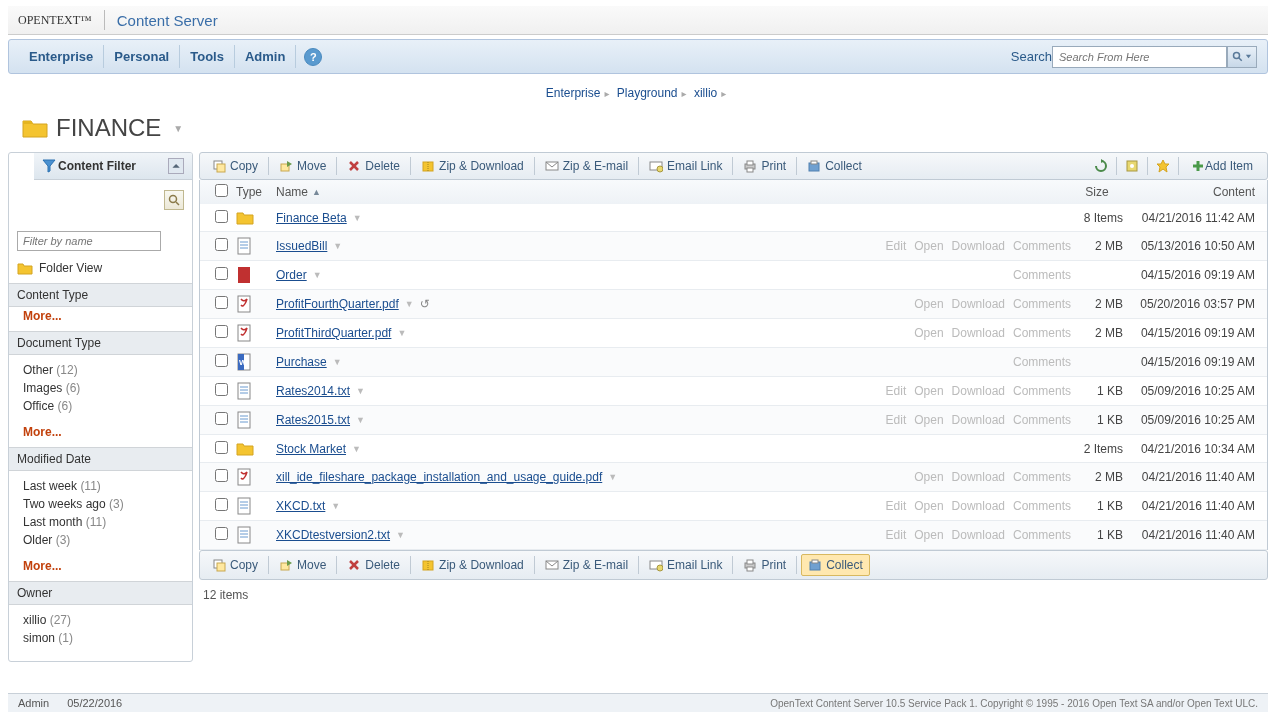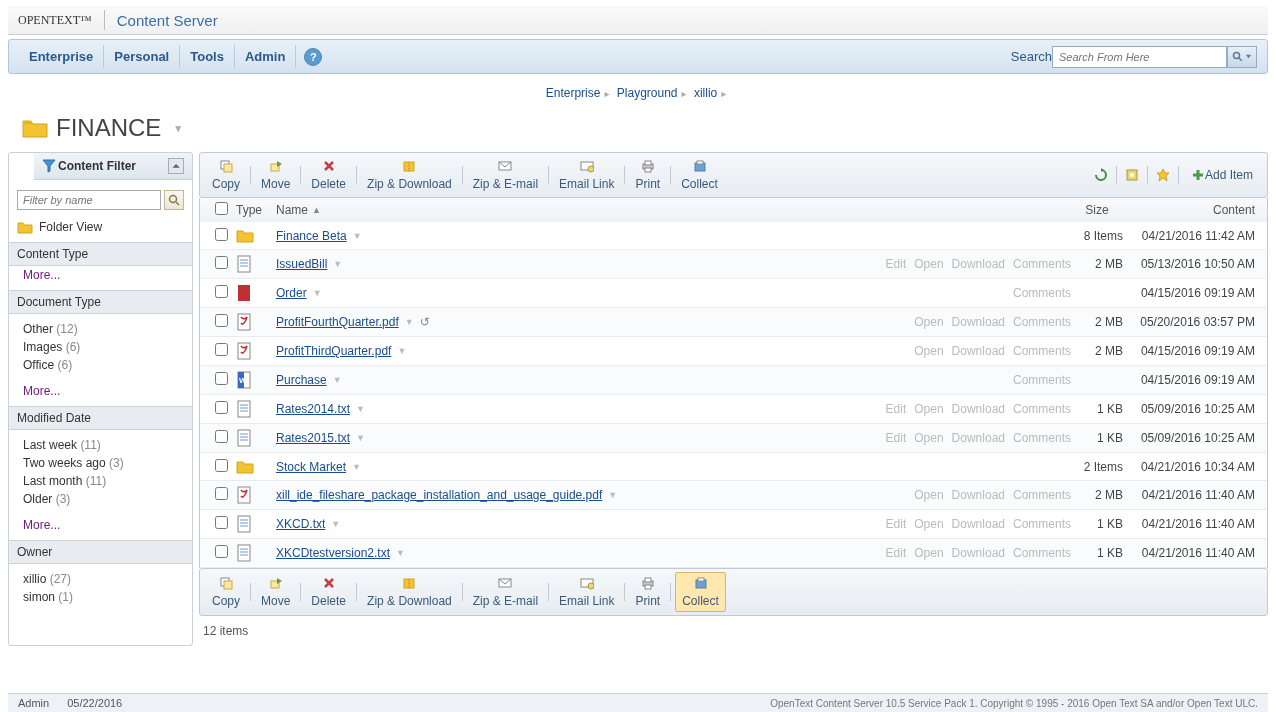--- a/index.html
+++ b/index.html
@@ -32,33 +32,33 @@
 .page-title .title-text { font-size: 24px; color: #444; }
 .page-title .dd { color: #aaa; font-size: 10px; margin-left: 4px; cursor: pointer; }
 
 
 .main-wrap { display: flex; gap: 6px; padding: 0 8px 4px 8px; }
 .sidebar { width: 185px; flex-shrink: 0; border: 1px solid #c8d0d8; border-radius: 3px; overflow: hidden; }
 .side-header { background: linear-gradient(#f0f4f8, #dde6ee); border-bottom: 1px solid #c8d0d8; padding: 5px 8px; display: flex; align-items: center; gap: 2px; font-weight: bold; color: #333; margin-left: 25px; }
 .side-header .collapse { margin-left: auto; width: 16px; height: 16px; background: #e0e8f0; border: 1px solid #aab; display: flex; align-items: center; justify-content: center; font-size: 9px; color: #567; cursor: pointer; }
 .side-body { padding: 6px 0; }
 .filter-row { padding: 4px 8px; display: flex; gap: 3px; }
-.filter-input { flex: 1; height: 20px; border: 1px solid #aaa; padding: 2px 5px; font-style: italic; color: #888; font-size: 11px; width: 100%; }
+.filter-input { flex: 1; height: 20px; border: 1px solid #aaa; padding: 2px 5px; font-style: italic; color: #888; font-size: 11px; width: 100%; margin-top: 41px; }
 .filter-go { width: 20px; height: 20px; background: linear-gradient(#f8f8f0, #ece8d8); border: 1px solid #c0b890; cursor: pointer; display: flex; align-items: center; justify-content: center; }
 .folder-view { padding: 6px 8px 8px 8px; display: flex; align-items: center; gap: 6px; color: #333; cursor: pointer; }
 .side-section-h { background: #e8ecf0; padding: 4px 8px; color: #333; border-top: 1px solid #d0d4d8; border-bottom: 1px solid #d0d4d8; }
 .side-list { padding: 6px 0 8px 14px; }
 .side-list .li { padding: 2px 0; color: #333; cursor: pointer; }
 .side-list .li .cnt { color: #888; }
-.side-more { padding: 2px 0 8px 14px; color: #701a75; cursor: pointer; }
+.side-more { padding: 2px 0 8px 14px; color: #c2410c; cursor: pointer; font-weight: bold; }
 
 .content { flex: 1; display: flex; flex-direction: column; }
 .toolbar, .toolbar2 { background: linear-gradient(#f6f8fa, #e6ecf2); border: 1px solid #c0cad4; border-radius: 3px; padding: 3px 6px; display: flex; align-items: center; gap: 2px; }
 .toolbar2 { margin-top: 0; }
-.tb-btn { display: inline-flex; align-items: center; gap: 4px; padding: 3px 6px; color: #3a5a7a; cursor: pointer; border-radius: 2px; flex-direction: column; }
+.tb-btn { display: inline-flex; align-items: center; gap: 4px; padding: 3px 6px; color: #3a5a7a; cursor: pointer; border-radius: 2px; }
 .tb-btn.collect-active { background: #ffe8b0; border: 1px solid #d8b860; }
 .tb-sep { width: 1px; height: 18px; background: #c0cad4; margin: 0 2px; }
 .tb-spacer { flex: 1; }
 .tb-icon-btn { width: 22px; height: 20px; display: inline-flex; align-items: center; justify-content: center; cursor: pointer; border-radius: 2px; }
 .add-item-btn { display: inline-flex; align-items: center; padding: 3px 8px; color: #3a5a7a; cursor: pointer; }
 
 .col-headers { display: flex; align-items: center; padding: 4px 6px; background: linear-gradient(#f8fafc, #eef2f6); border-left: 1px solid #c0cad4; border-right: 1px solid #c0cad4; color: #555; font-size: 12px; }
 .col-chk { width: 30px; text-align: center; }
 .col-type { width: 40px; }
 .col-name { flex: 1; display: flex; align-items: center; gap: 4px; cursor: pointer; }

